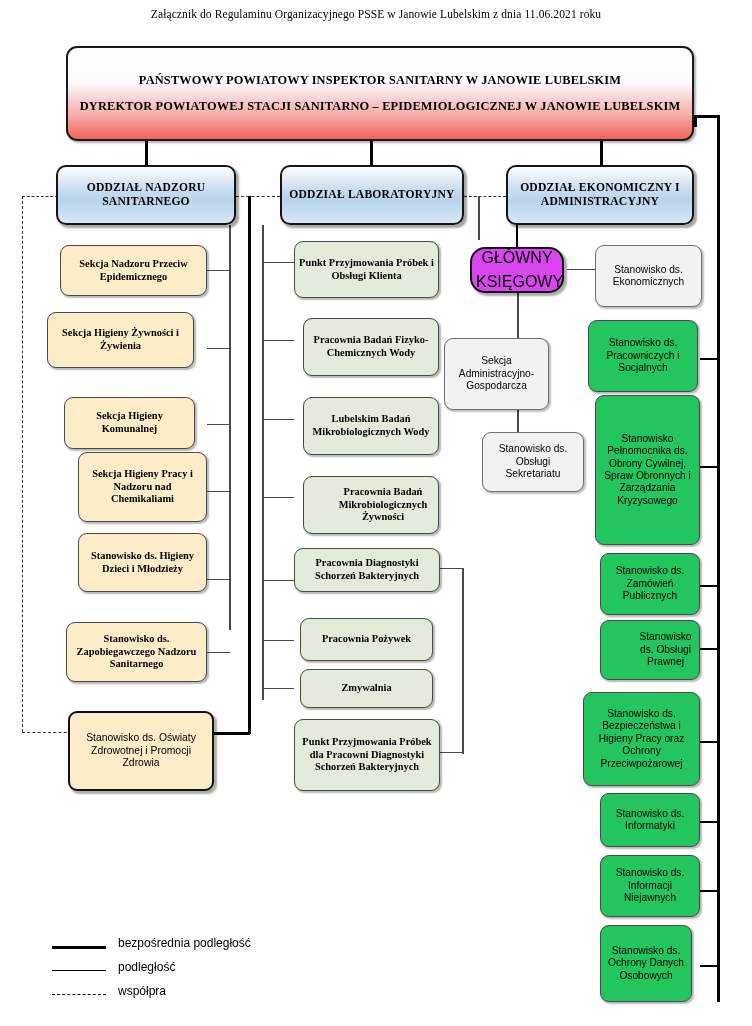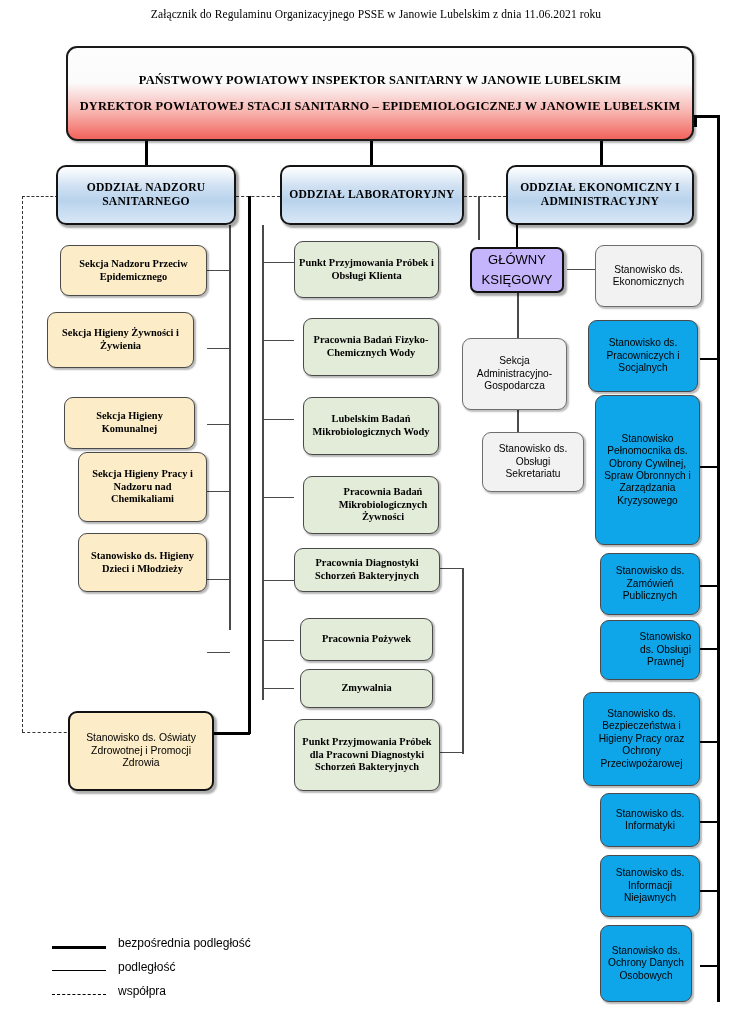--- a/index.html
+++ b/index.html
@@ -100,42 +100,42 @@
     border: 1.3px solid #4a4a4a;
     font-family: "Liberation Serif", serif;
     font-weight: bold;
     font-size: 10.4px;
     box-shadow: 1.6px 1.6px 1.6px rgba(0,0,0,0.28);
     align-items: center;
   }
 
   
   .node-grey-dark {
-    background: #c4b5fd;
+    background: #d946ef;
     border: 2.3px solid #121212;
-    border-radius: 7px;
-    font-family: "Liberation Sans", sans-serif;
-    font-size: 13px;
+    border-radius: 15px;
+    font-family: "Liberation Sans", sans-serif;
+    font-size: 16px;
     box-shadow: 2.2px 2.2px 2px rgba(0,0,0,0.33);
   }
   .node-grey-dark .lbl span { display:block; }
   .node-grey-dark .lbl span + span { margin-top: 4px; }
 
   
   .node-grey-light {
     background: #f2f2f2;
     border: 1.3px solid #6e6e6e;
     font-family: "Liberation Sans", sans-serif;
     font-size: 10.2px;
     box-shadow: 1.6px 1.6px 1.6px rgba(0,0,0,0.25);
   }
 
   
   .node-peach {
-    background: #0ea5e9;
+    background: #22c55e;
     border: 1.3px solid #4a4a4a;
     font-family: "Liberation Sans", sans-serif;
     font-size: 10.2px;
     box-shadow: 1.6px 1.6px 1.6px rgba(0,0,0,0.28);
   }
 
   
   .conn {
     position: absolute;
     background: #000000;
@@ -247,20 +247,23 @@
     <span class="lbl">Sekcja Higieny Żywności i Żywienia</span>
   </div>
   <div class="node node-cream" style="left:64px; top:397px; width:131px; height:52px;">
     <span class="lbl">Sekcja Higieny Komunalnej</span>
   </div>
   <div class="node node-cream" style="left:78px; top:452px; width:129px; height:70px;">
     <span class="lbl">Sekcja Higieny Pracy i Nadzoru nad Chemikaliami</span>
   </div>
   <div class="node node-cream" style="left:78px; top:533px; width:129px; height:59px;">
     <span class="lbl">Stanowisko ds. Higieny Dzieci i Młodzieży</span>
+  </div>
+  <div class="node node-cream" style="left:66px; top:622px; width:141px; height:60px;">
+    <span class="lbl">Stanowisko ds. Zapobiegawczego Nadzoru Sanitarnego</span>
   </div>
   <div class="node node-cream-strong" style="left:68px; top:711px; width:146px; height:80px;">
     <span class="lbl">Stanowisko ds. Oświaty Zdrowotnej i Promocji Zdrowia</span>
   </div>
 
   <div class="conn conn-thin" style="left:262px; top:225px; width:1.6px; height:475px;"></div>
   <div class="conn conn-thin" style="left:262px; top:262px; width:32px; height:1.4px;"></div>
   <div class="conn conn-thin" style="left:262px; top:340px; width:32px; height:1.4px;"></div>
   <div class="conn conn-thin" style="left:262px; top:419px; width:32px; height:1.4px;"></div>
   <div class="conn conn-thin" style="left:262px; top:497px; width:32px; height:1.4px;"></div>
@@ -317,21 +320,21 @@
     <span class="lbl">
       <span>GŁÓWNY</span>
       <span>KSIĘGOWY</span>
     </span>
   </div>
 
   <div class="node node-grey-light" style="left:595px; top:245px; width:107px; height:62px;">
     <span class="lbl">Stanowisko ds. Ekonomicznych</span>
   </div>
 
-  <div class="node node-grey-light" style="left:462px; top:338px; width:105px; height:72px;">
+  <div class="node node-grey-light" style="left:444px; top:338px; width:105px; height:72px;">
     <span class="lbl">Sekcja Administracyjno-Gospodarcza</span>
   </div>
 
   <div class="node node-grey-light" style="left:482px; top:432px; width:102px; height:60px;">
     <span class="lbl">Stanowisko ds. Obsługi Sekretariatu</span>
   </div>
 
   <div class="node node-peach" style="left:588px; top:320px; width:110px; height:72px;">
     <span class="lbl">Stanowisko ds. Pracowniczych i Socjalnych</span>
   </div>

